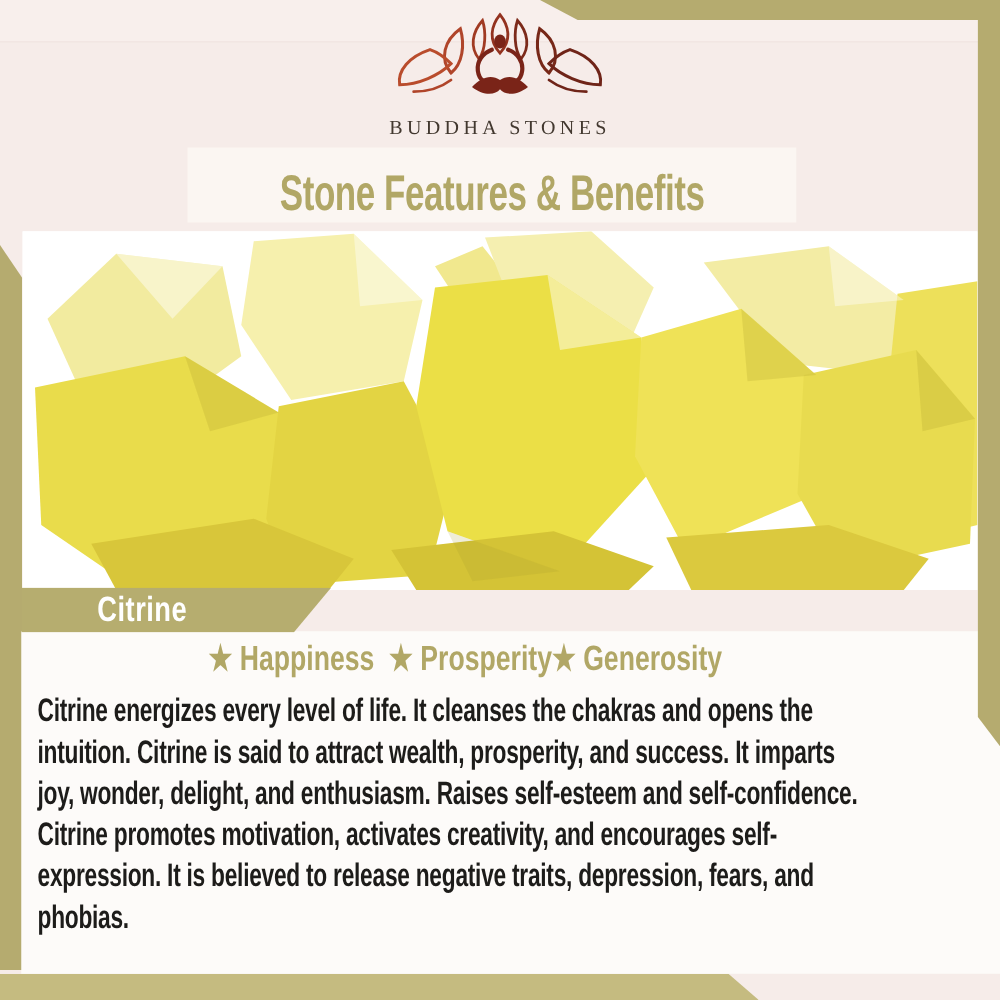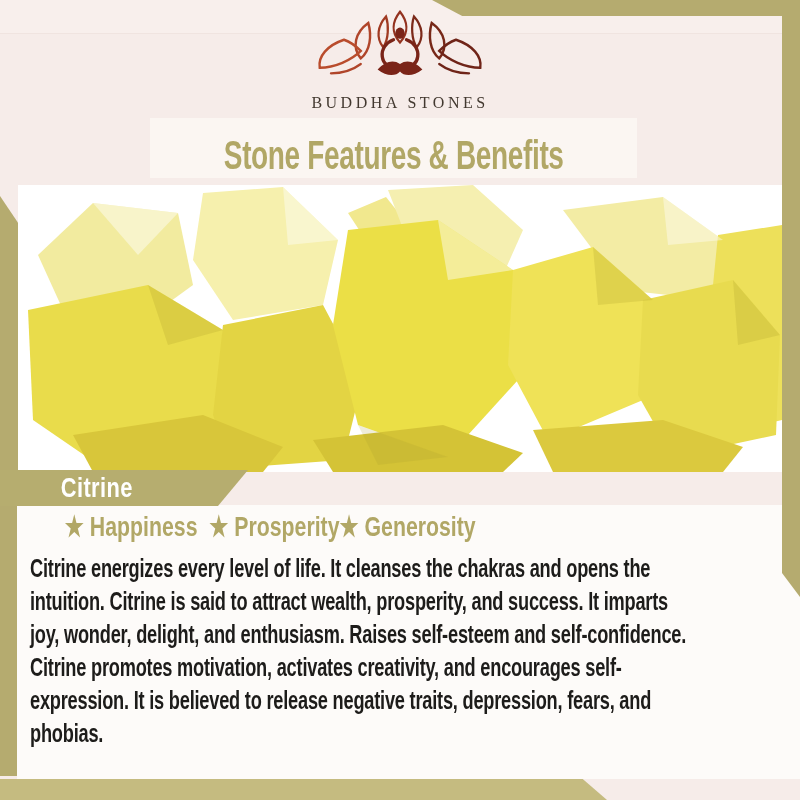--- a/index.html
+++ b/index.html
@@ -25,32 +25,32 @@
   
   .heading-band{position:absolute;left:150px;top:118px;width:487px;height:60px;background:#fbf6f2;
     display:flex;align-items:flex-end;justify-content:center;}
   .heading-text{font-size:40px;font-weight:bold;color:#b1a766;white-space:nowrap;
     transform:scaleX(.70);transform-origin:center;letter-spacing:-.5px;}
 
   
   .photo{position:absolute;left:18px;top:185px;width:764px;height:287px;background:#fff;}
 
   
-  .stone-banner{position:absolute;left:0;top:470px;width:248px;height:36px;background:#b6ad6f;
+  .stone-banner{position:absolute;left:17px;top:470px;width:248px;height:36px;background:#b6ad6f;
     clip-path:polygon(0 0,100% 0,87.9% 100%,0 100%);
     display:flex;align-items:center;}
   .stone-banner span{padding-left:78px;font-size:28px;font-weight:bold;color:#ffffff;white-space:nowrap;
     transform:scaleX(.78);transform-origin:left center;letter-spacing:.5px;}
 
   
   .panel{position:absolute;left:17px;top:505px;width:783px;height:274px;background:#fdfbf9;}
 
   
   .benefits{position:absolute;left:0;top:506px;width:745px;height:40px;
-    display:flex;align-items:center;}
+    display:flex;align-items:center;justify-content:center;}
   .benefits span{font-size:28px;font-weight:bold;color:#b1a766;white-space:pre;
     transform:scaleX(.76);transform-origin:center;}
 
   
   .description{position:absolute;left:30px;top:552px;width:1080px;
     transform:scaleX(.70);transform-origin:top left;}
   .description div{font-size:26px;font-weight:bold;color:#1d1c1a;line-height:33px;white-space:nowrap;letter-spacing:-.3px;}
 </style>
 </head>
 <body>

